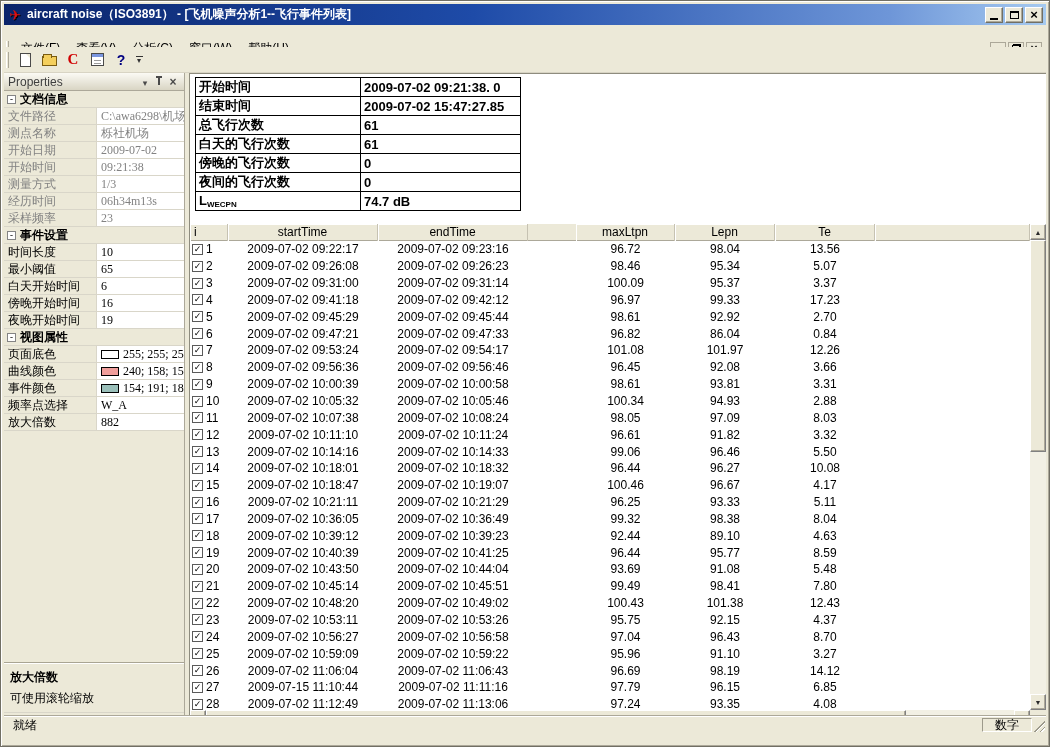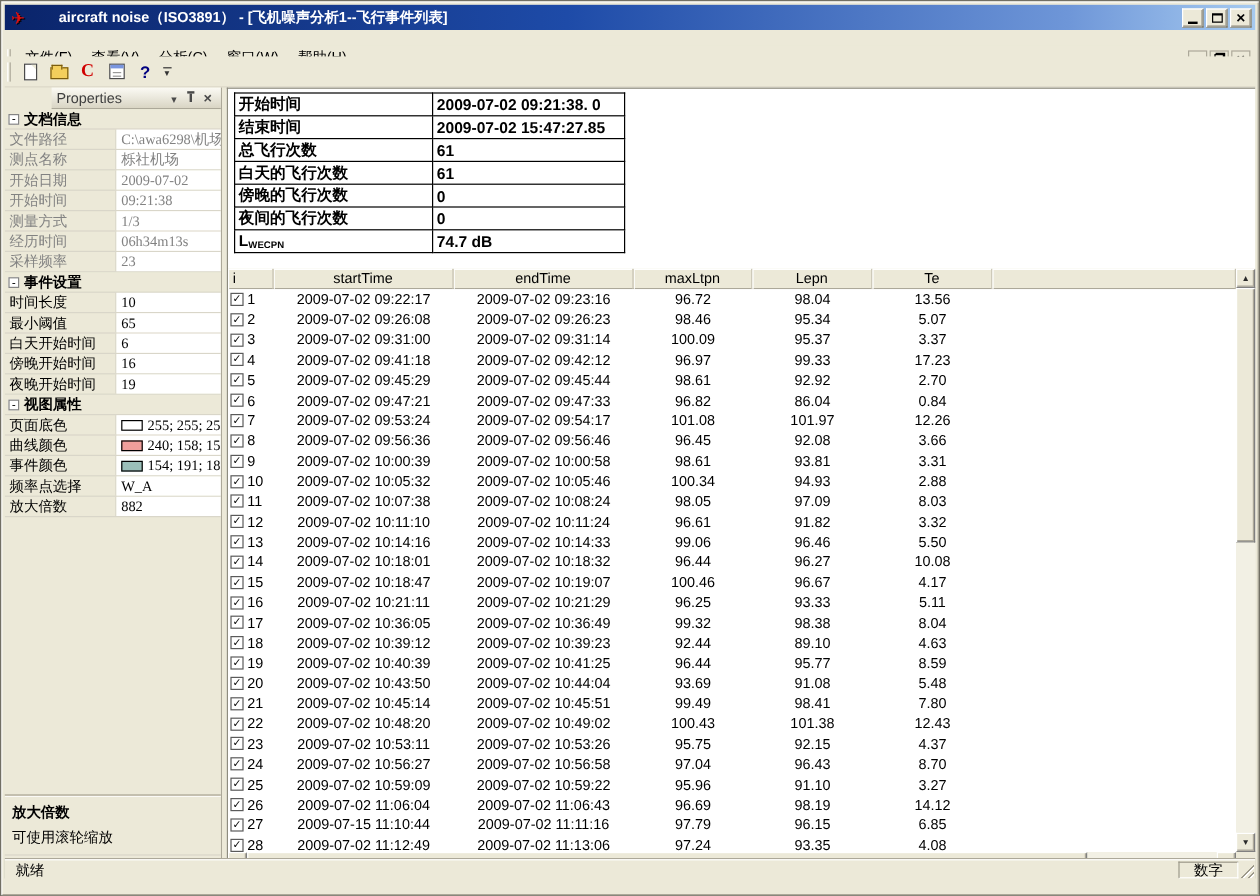--- a/index.html
+++ b/index.html
@@ -8,21 +8,21 @@
   .window{position:absolute;inset:0;background:#ECE9D8;border:1px solid #716F64;
     box-shadow:inset 1px 1px 0 #FFFFFF, inset -1px -1px 0 #ACA899;}
 
   
   .titlebar{position:absolute;top:3px;left:3px;right:3px;height:21px;
     background:linear-gradient(to right,#0A246A 0%,#1E4BA8 45%,#6E96D8 85%,#A6CAF0 100%);
     display:flex;align-items:center;padding:0 3px;}
   .app-icon{width:16px;height:16px;margin-right:4px;display:flex;align-items:center;justify-content:center;
     color:#E01010;font-size:14px;line-height:16px;text-shadow:1px 1px 0 #000;}
   .app-icon::before{content:"✈";}
-  .title-text{flex:1;color:#fff;font-weight:bold;white-space:nowrap;overflow:hidden;margin-left:22px;}
+  .title-text{flex:1;color:#fff;font-weight:bold;white-space:nowrap;overflow:hidden;}
   .win-btn{width:18px;height:16px;margin-left:2px;background:#ECE9D8;
     border:1px solid;border-color:#FFFFFF #716F64 #716F64 #FFFFFF;
     box-shadow:inset -1px -1px 0 #ACA899;display:flex;align-items:center;justify-content:center;cursor:default;}
   .glyph-min{width:8px;height:2px;background:#000;margin-top:8px;}
   .glyph-max{width:9px;height:8px;border:1px solid #000;border-top:2px solid #000;}
   .glyph-close::before{content:"×";font-weight:bold;font-size:13px;line-height:12px;}
 
   
   .menubar{position:absolute;top:37px;left:3px;right:3px;height:22px;background:#ECE9D8;
     display:flex;align-items:center;border-bottom:1px solid #D8D4C4;}
@@ -52,21 +52,21 @@
   .icon-help{color:#000080;font-size:14px;font-weight:bold;}
   .icon-help::before{content:"?";}
   .tb-more{width:12px;height:22px;display:flex;flex-direction:column;align-items:center;justify-content:center;color:#333;}
   .tb-more::before{content:"";width:7px;height:1px;background:#333;margin-bottom:1px;}
   .tb-more::after{content:"▾";font-size:8px;line-height:6px;}
 
   
   .props{position:absolute;top:72px;left:3px;width:181px;bottom:20px;background:#ECE9D8;
     border-right:1px solid #ACA899;display:flex;flex-direction:column;}
   .props-header{height:18px;flex:0 0 18px;display:flex;align-items:center;padding:0 4px;
-    background:linear-gradient(to bottom,#FBFAF4,#D9D5C4);border-bottom:1px solid #ACA899;color:#3F3F3F;margin-left:39px;}
+    background:linear-gradient(to bottom,#FBFAF4,#D9D5C4);border-bottom:1px solid #ACA899;color:#3F3F3F;}
   .props-title{flex:1;}
   .ph-icon{width:14px;height:13px;display:flex;align-items:center;justify-content:center;color:#4A4A4A;}
   .glyph-downarrow::before{content:"▾";font-size:9px;}
   .glyph-pin{width:2px;height:7px;background:#4A4A4A;position:relative;}
   .glyph-pin::before{content:"";position:absolute;top:-2px;left:-2px;width:6px;height:2px;background:#4A4A4A;}
   .glyph-x::before{content:"×";font-weight:bold;font-size:12px;line-height:10px;}
   .pgrid{flex:1 1 auto;overflow:hidden;background:#ECE9D8;font-family:Liberation Serif, serif;}
   .psection{height:17px;display:flex;align-items:center;padding-left:3px;font-weight:bold;
     border-bottom:1px solid #D9D6C9;background:#ECE9D8;}
   .expander{width:9px;height:9px;border:1px solid #848484;background:#fff;margin-right:4px;
@@ -98,21 +98,21 @@
 
   .events{position:absolute;top:150px;left:0;right:0;bottom:0;}
   .ev-header{position:absolute;top:0;left:0;right:16px;height:17px;display:flex;background:#ECE9D8;
     border-bottom:1px solid #ACA899;}
   .eh{height:17px;line-height:16px;text-align:center;border-right:1px solid #C6C2B2;
     box-shadow:inset 1px 1px 0 #FFFFFF;white-space:nowrap;overflow:hidden;}
   .eh.left{text-align:left;padding-left:4px;}
   .c0{width:38px;flex:0 0 38px;}
   .c1{width:150px;flex:0 0 150px;}
   .c2{width:150px;flex:0 0 150px;}
-  .c3{width:99px;flex:0 0 99px;}
+  .c3{width:99px;flex:0 0 99px;margin-left:48px;}
   .c4{width:100px;flex:0 0 100px;}
   .c5{width:100px;flex:0 0 100px;}
   .cfill{flex:1 1 auto;}
   .ev-body{position:absolute;top:17px;left:0;right:16px;bottom:16px;background:#fff;overflow:hidden;}
   .ev-row{display:flex;height:16.857px;align-items:center;}
   .ec{white-space:nowrap;overflow:hidden;}
   .ctr{text-align:center;}
   .ev-row .c0{display:flex;align-items:center;}
   .ev-check{width:11px;height:11px;border:1px solid #5A5A5A;background:#fff;margin:0 3px 0 2px;
     font-size:9px;line-height:9px;text-align:center;flex:0 0 11px;}

